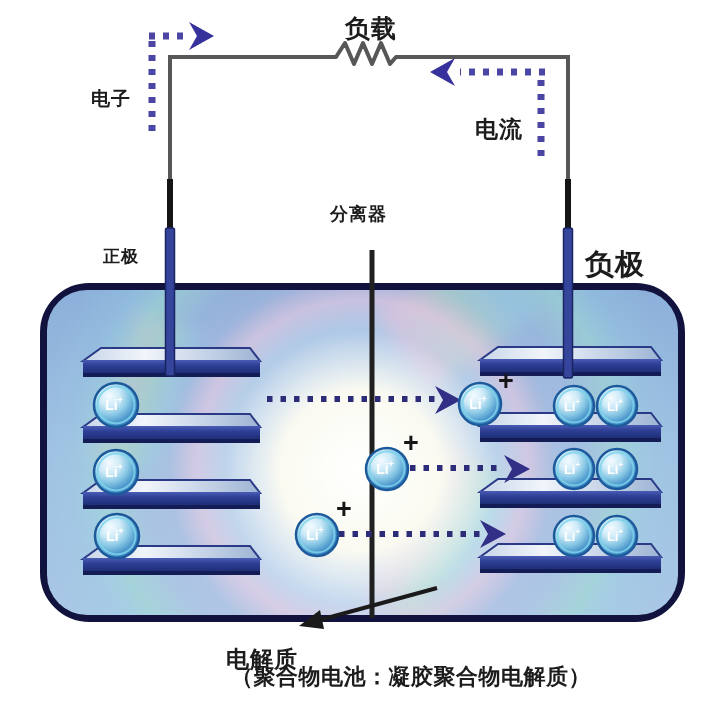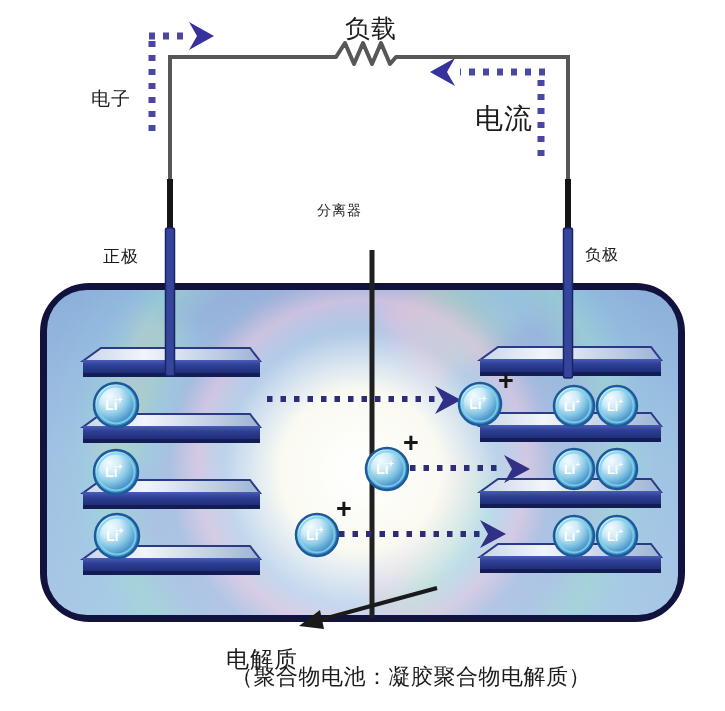--- a/index.html
+++ b/index.html
@@ -8,30 +8,30 @@
     width: 725px;
     height: 711px;
     background: #ffffff;
     font-family: "Liberation Sans", "DejaVu Sans", sans-serif;
     overflow: hidden;
   }
   .stage svg { position: absolute; left: 0; top: 0; }
   .lbl {
     position: absolute;
     color: #1c1c1c;
-    font-weight: normal;
+    font-weight: bold;
     white-space: nowrap;
     letter-spacing: 1px;
   }
   .lbl-load      { left: 345px; top: 12px;  font-size: 25px; }
   .lbl-electron  { left: 91px;  top: 86px;  font-size: 19px; }
-  .lbl-current   { left: 475px; top: 100px; font-size: 28px; }
+  .lbl-current   { left: 475px; top: 114px; font-size: 23px; }
   .lbl-positive  { left: 103px; top: 245px; font-size: 17px; }
-  .lbl-separator { left: 317px; top: 202px; font-size: 14px; }
-  .lbl-negative  { left: 585px; top: 245px; font-size: 16px; }
+  .lbl-separator { left: 330px; top: 202px; font-size: 18px; }
+  .lbl-negative  { left: 585px; top: 245px; font-size: 29px; }
   .lbl-electrolyte { left: 226px; top: 644px; font-size: 23px; }
   .lbl-caption   { left: 231px; top: 662px; font-size: 22px; letter-spacing: 0.5px; }
   .ion-label { font: bold 14px "Liberation Sans", sans-serif; fill: #ffffff; }
   .ion-label-sm { font: bold 13px "Liberation Sans", sans-serif; fill: #ffffff; }
   .big-plus { font: bold 27px "Liberation Sans", sans-serif; fill: #161616; }
 </style>
 </head>
 <body>
 
 <div class="stage">

